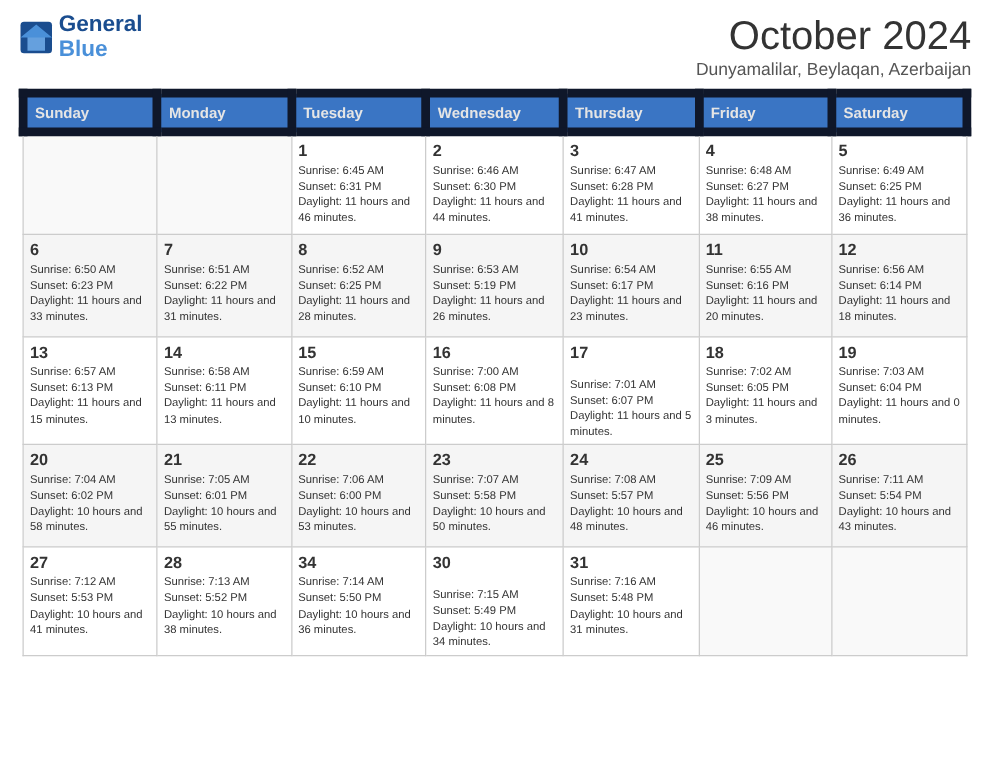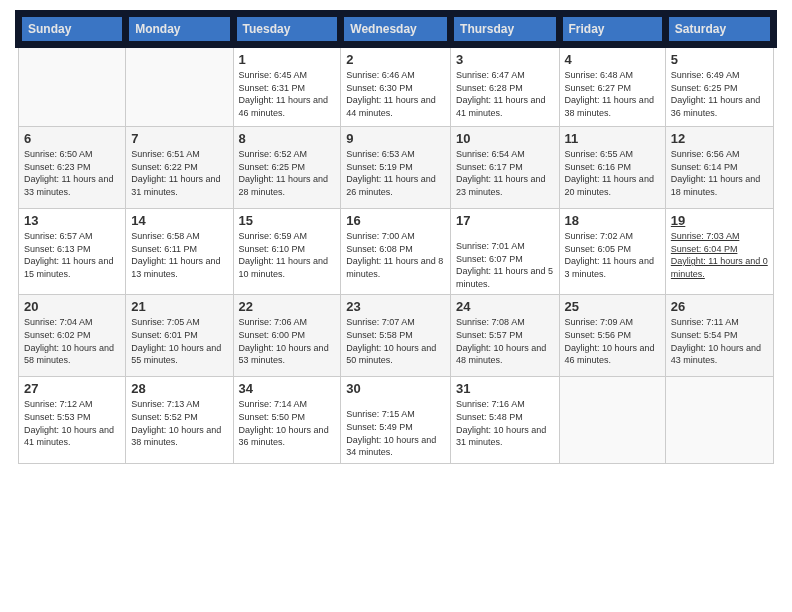--- a/index.html
+++ b/index.html
@@ -45,20 +45,37 @@
     
     .day-num { font-size: 13px; font-weight: bold; display: block; margin-bottom: 2px; }
     .day-detail { font-size: 9px; line-height: 1.4; color: #333; }
     
     .empty-cell { background: #f9f9f9 !important; }
   </style>
 </head>
 <body>
 
 <div class="page">
+  <div class="header">
+    <div class="logo">
+      <svg class="logo-icon" viewBox="0 0 40 40">
+        <rect x="2" y="2" width="36" height="36" rx="4" fill="#1a4d8f"></rect>
+        <polygon points="20,5 38,20 30,20 30,35 10,35 10,20 2,20" fill="#4a90d9"></polygon>
+        <rect x="10" y="20" width="20" height="15" fill="#fff" opacity="0.15"></rect>
+      </svg>
+      <div class="logo-text">
+        <div>General</div>
+        <div style="color:#4a90d9">Blue</div>
+      </div>
+    </div>
+    <div class="title-block">
+      <div class="month-title">October 2024</div>
+      <div class="location">Dunyamalilar, Beylaqan, Azerbaijan</div>
+    </div>
+  </div>
 
   <table class="calendar">
     <thead>
       <tr id="header-row">
           <th>Sunday</th>
           <th>Monday</th>
           <th>Tuesday</th>
           <th>Wednesday</th>
           <th>Thursday</th>
           <th>Friday</th>
@@ -174,21 +191,21 @@
             <div class="day-detail" style="white-space: pre-line; margin-top: 12px;">Sunrise: 7:01 AM
 Sunset: 6:07 PM
 Daylight: 11 hours and 5 minutes.</div>
           </td>
           <td style="background-color: rgb(255, 255, 255);">
             <span class="day-num">18</span>
             <div class="day-detail" style="white-space: pre-line;">Sunrise: 7:02 AM
 Sunset: 6:05 PM
 Daylight: 11 hours and 3 minutes.</div>
           </td>
-          <td style="background-color: rgb(255, 255, 255); text-decoration: underline;">
+          <td style="background-color: rgb(255, 255, 255);">
             <span class="day-num">19</span>
             <div class="day-detail" style="white-space: pre-line;">Sunrise: 7:03 AM
 Sunset: 6:04 PM
 Daylight: 11 hours and 0 minutes.</div>
           </td>
         </tr>
         <tr>
           <td style="background-color: rgb(245, 245, 245);">
             <span class="day-num">20</span>
             <div class="day-detail" style="white-space: pre-line;">Sunrise: 7:04 AM

